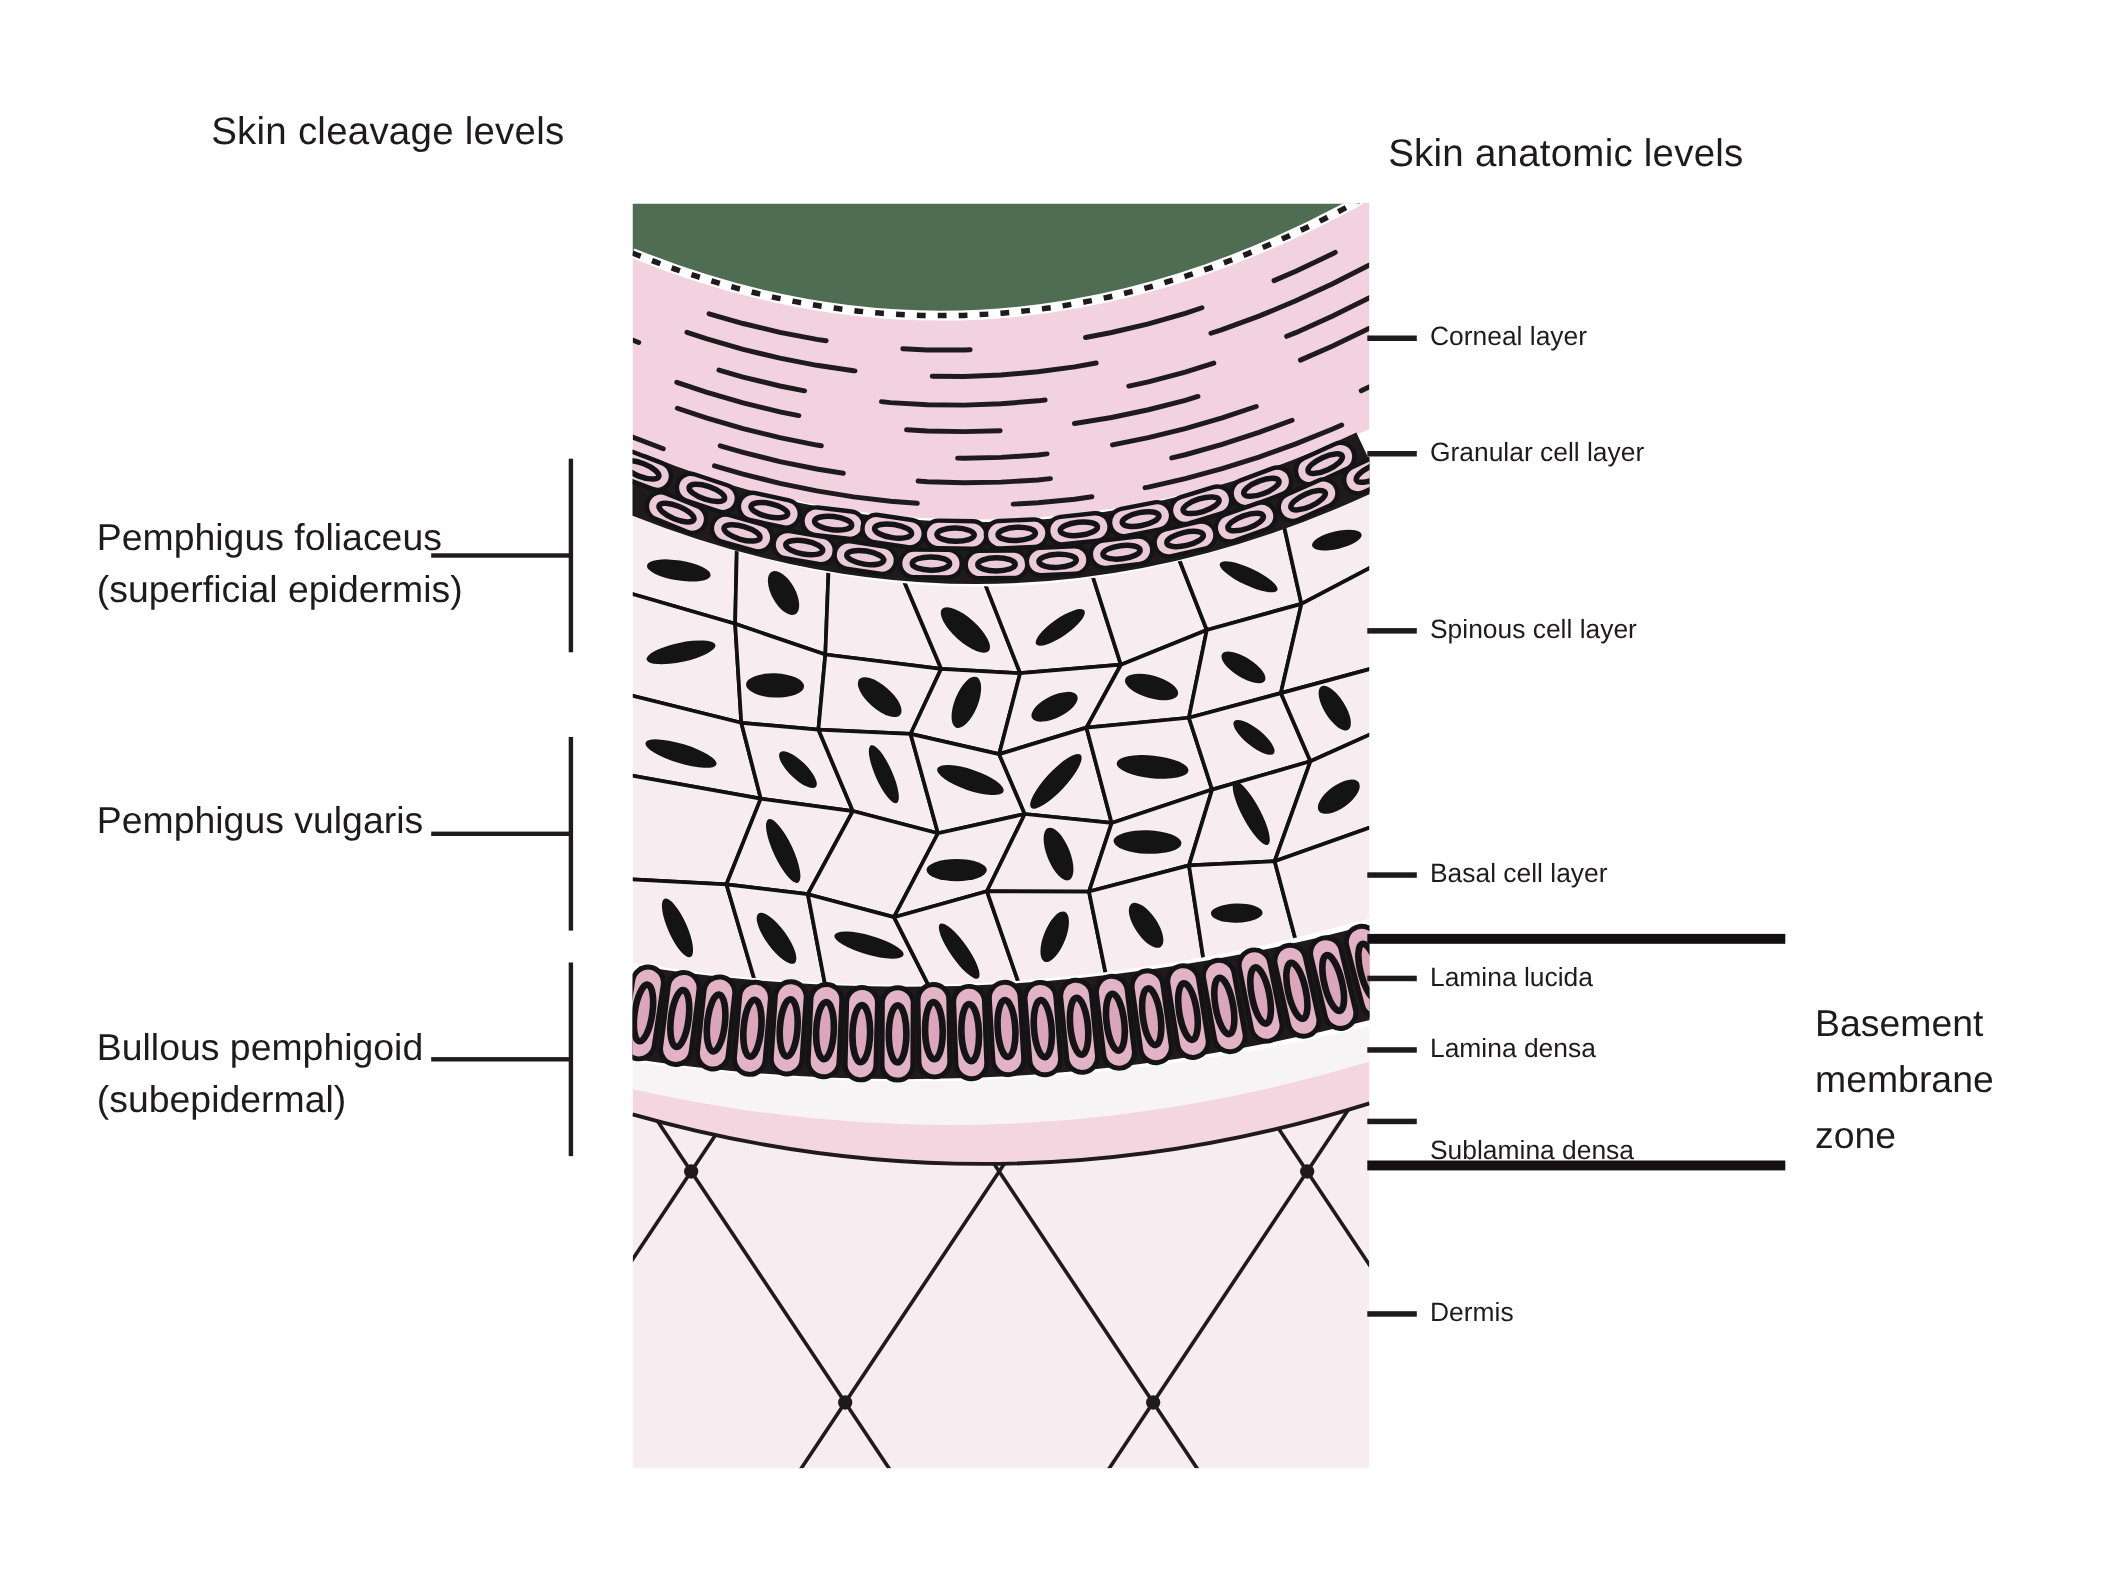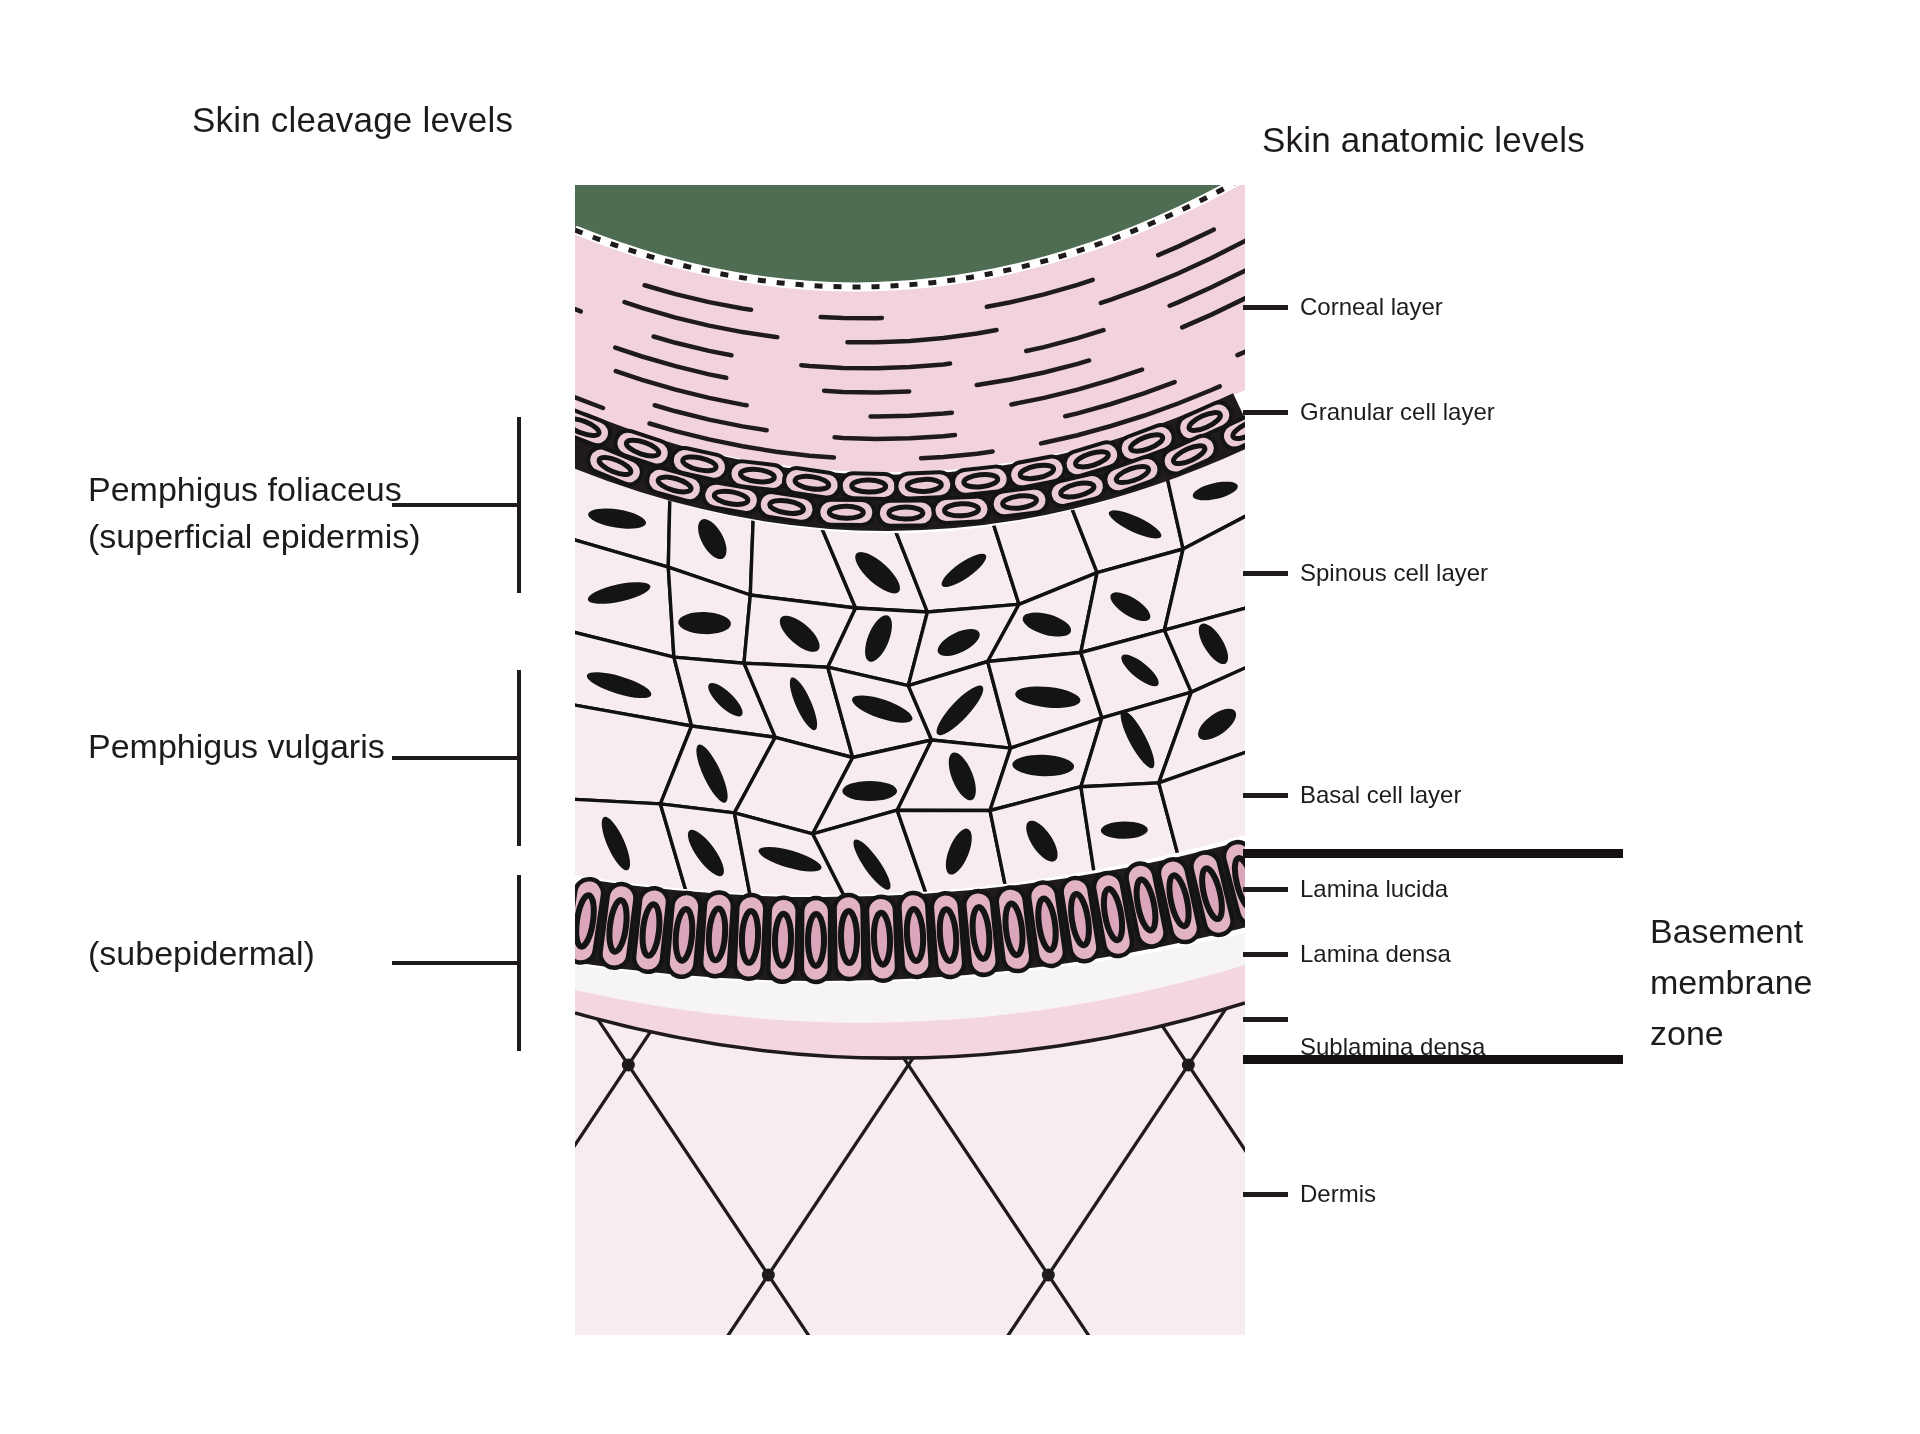--- a/index.html
+++ b/index.html
@@ -338,20 +338,21 @@
   </svg>
 
 <div class="abs cleave-label" style="left:88px;top:466px;">
   <div>Pemphigus foliaceus</div>
   <div>(superficial epidermis)</div>
 </div>
 <div class="abs cleave-label" style="left:88px;top:723px;">
   <div>Pemphigus vulgaris</div>
 </div>
 <div class="abs cleave-label" style="left:88px;top:930px;">
+  <div>Bullous pemphigoid</div>
   <div>(subepidermal)</div>
 </div>
 
 <div class="abs vline" style="left:517px;top:417px;height:176px;"></div>
 <div class="abs hline" style="left:392px;top:503px;width:127px;"></div>
 <div class="abs vline" style="left:517px;top:670px;height:176px;"></div>
 <div class="abs hline" style="left:392px;top:756px;width:127px;"></div>
 <div class="abs vline" style="left:517px;top:875px;height:176px;"></div>
 <div class="abs hline" style="left:392px;top:961px;width:127px;"></div>
 

